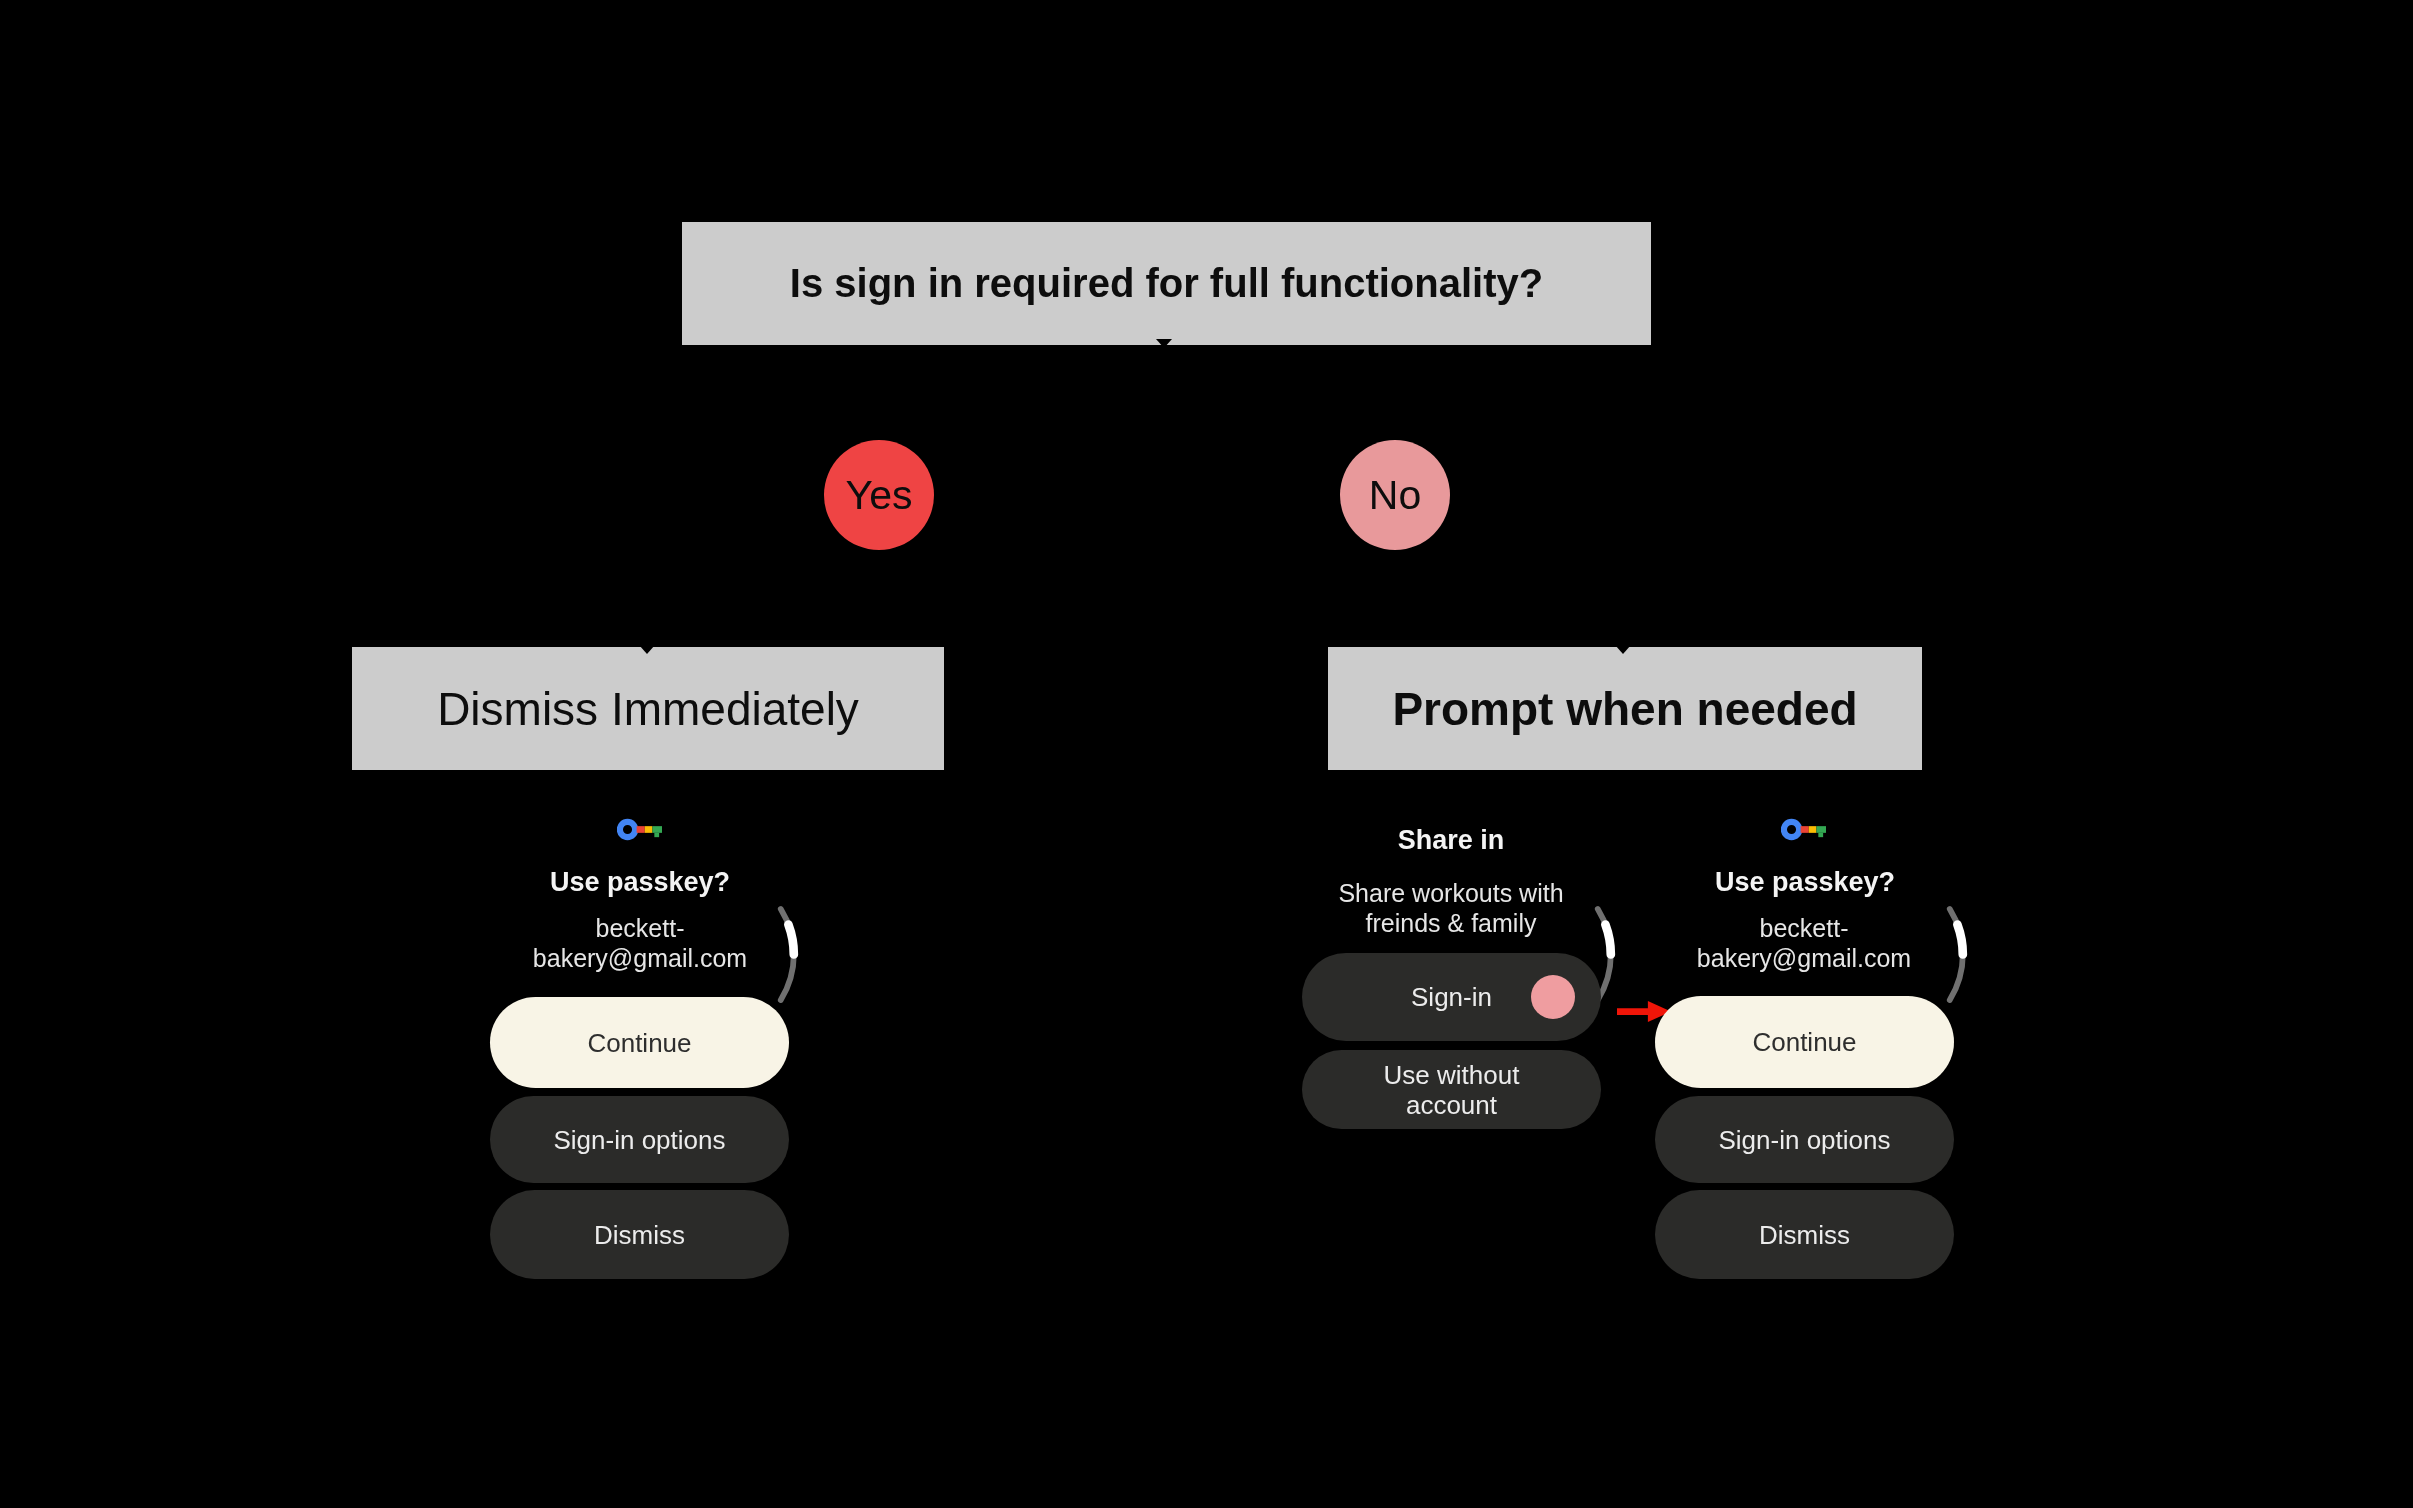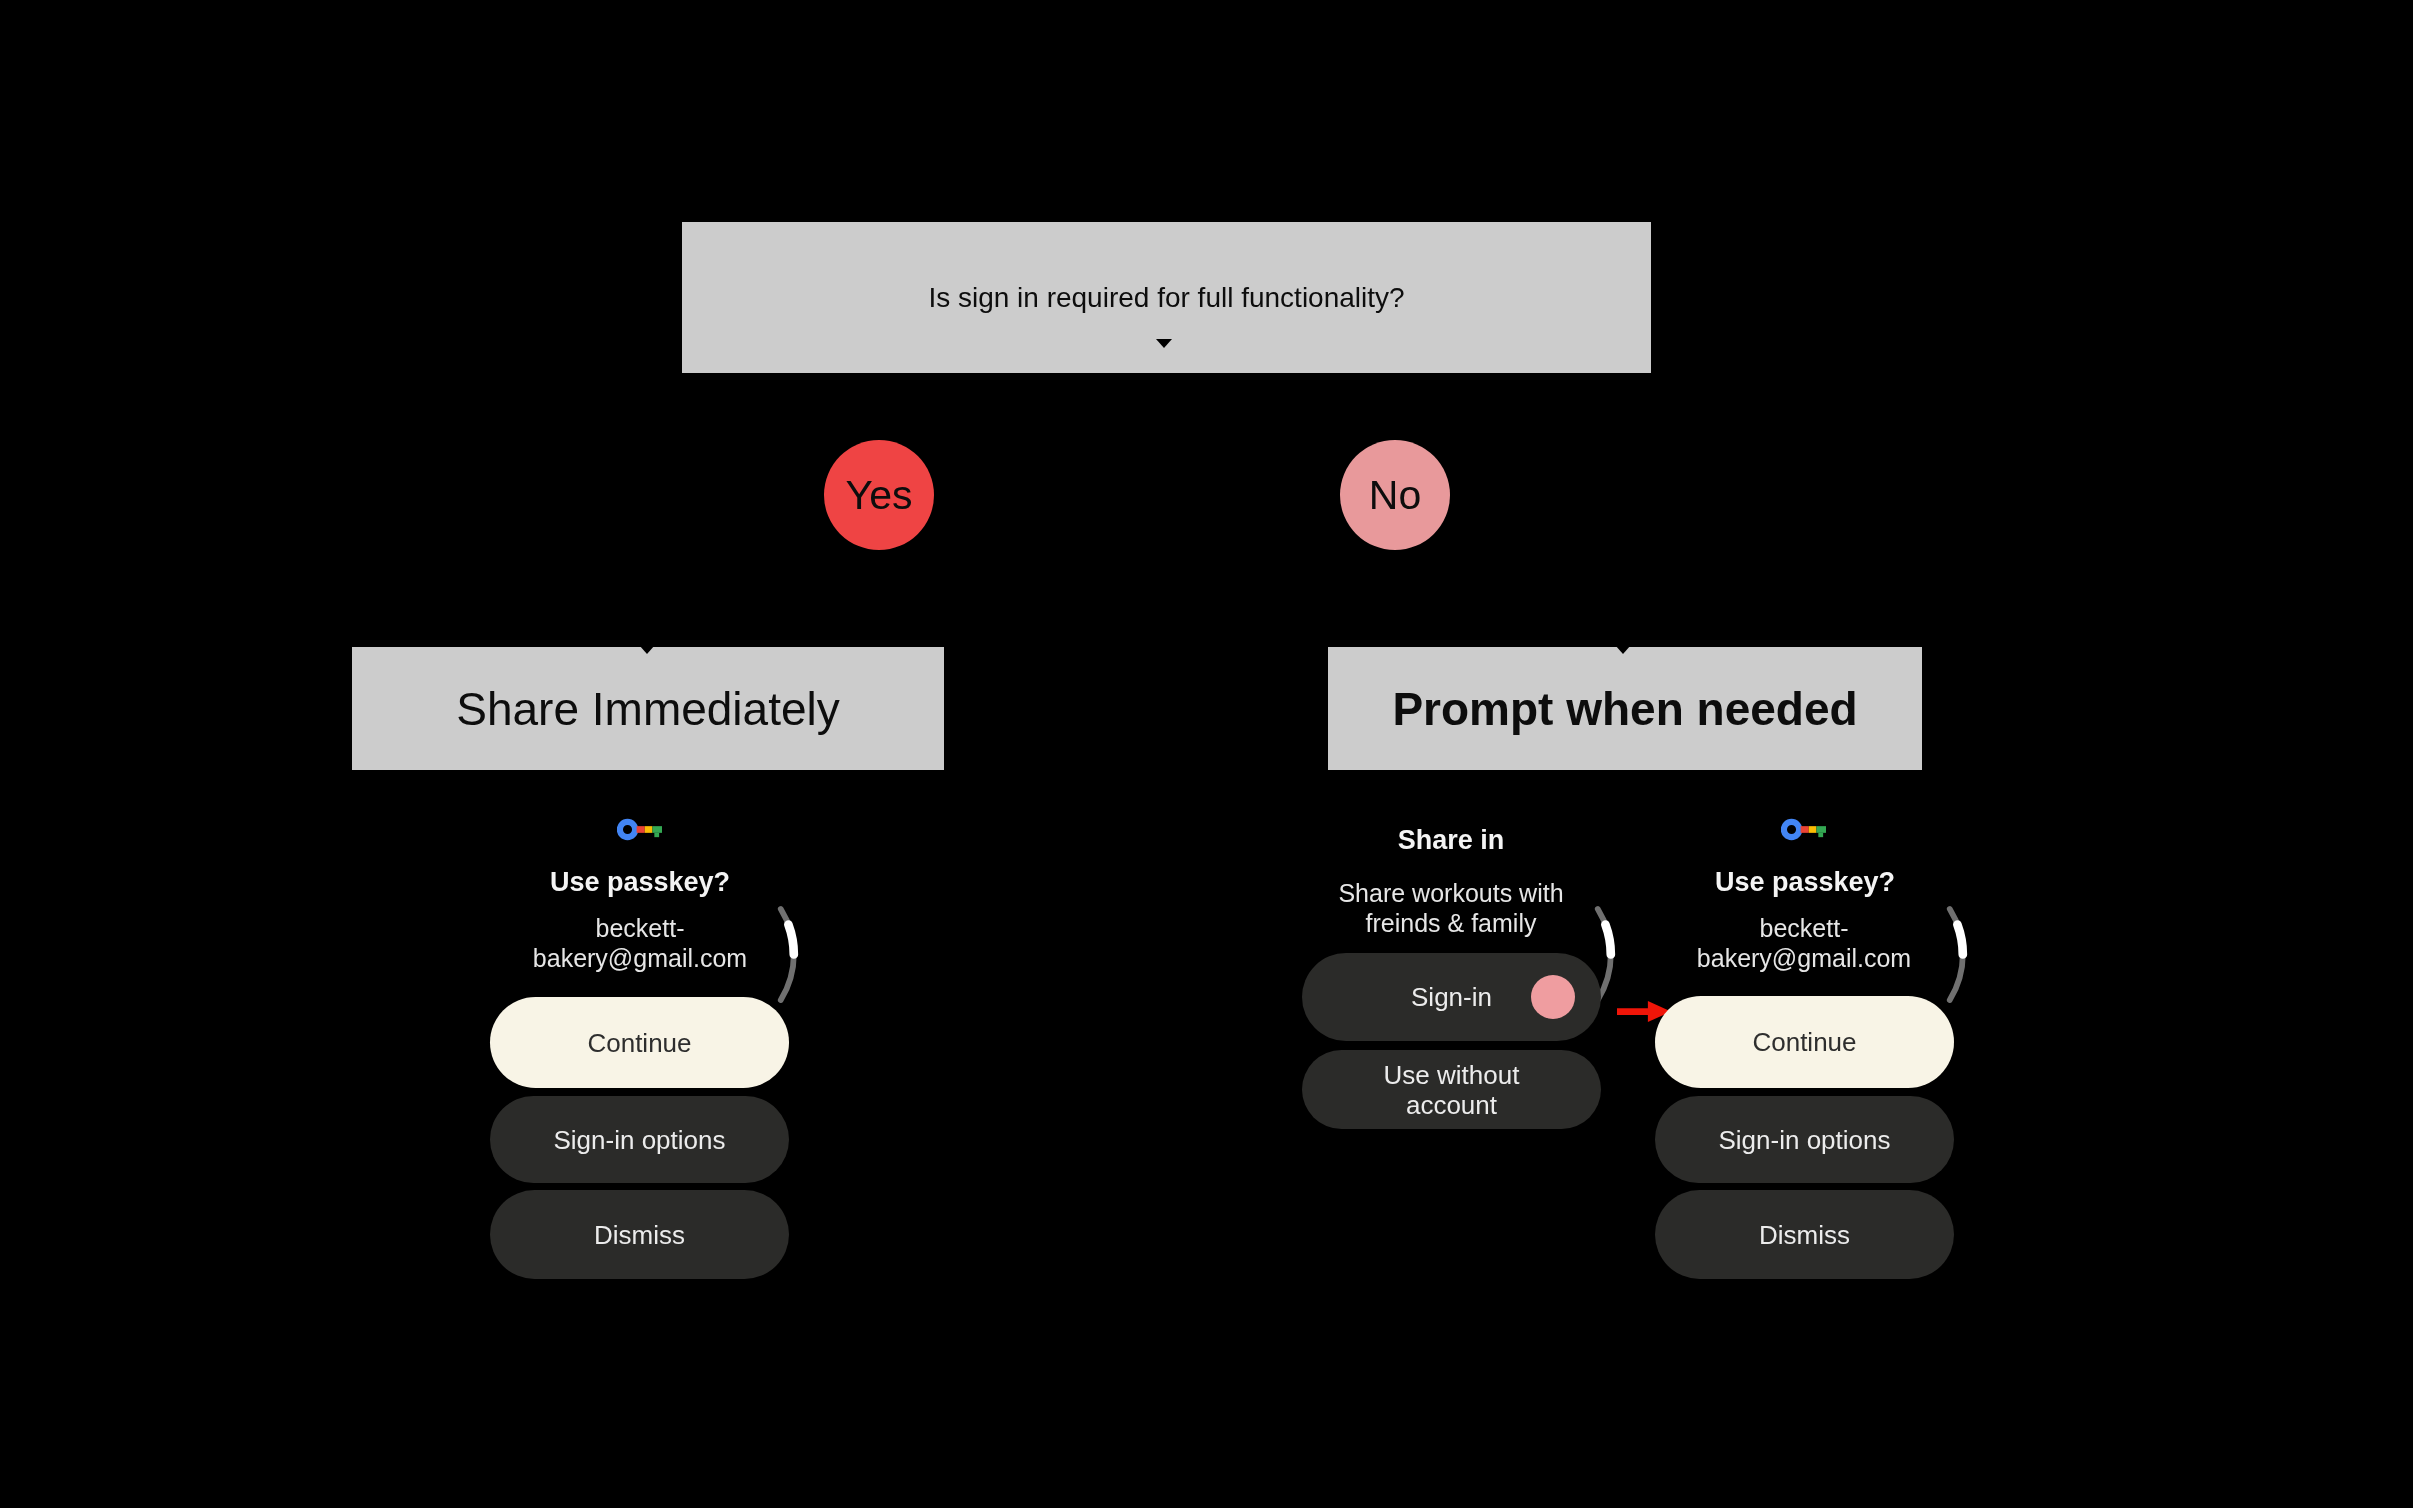--- a/index.html
+++ b/index.html
@@ -5,21 +5,21 @@
   html,body{margin:0;padding:0;background:#000;}
   #canvas{
     position:relative;width:2414px;height:1508px;background:#000;overflow:hidden;
     font-family:"Liberation Sans",sans-serif;
   }
   
   .node{
     position:absolute;background:#cccccc;color:#0d0d0d;
     display:flex;align-items:center;justify-content:center;white-space:nowrap;
   }
-  #title-node{left:682px;top:222px;width:969px;height:151px;font-size:28px;}
+  #title-node{left:682px;top:222px;width:969px;height:123px;font-size:40px;font-weight:bold;}
   #outcome-left{left:352px;top:647px;width:592px;height:123px;font-size:46px;}
   #outcome-right{left:1328px;top:647px;width:594px;height:123px;font-size:46px;font-weight:bold;}
   .circle{
     position:absolute;border-radius:50%;color:#0d0d0d;
     display:flex;align-items:center;justify-content:center;font-size:41px;
   }
   #yes-circle{left:824px;top:440px;width:110px;height:110px;background:#ef4444;}
   #no-circle{left:1340px;top:440px;width:110px;height:110px;background:#e8999b;}
   .arrowhead{
     position:absolute;width:0;height:0;
@@ -82,21 +82,21 @@
 <body>
 
 <div id="canvas">
 
   <div class="node" id="title-node">Is sign in required for full functionality?</div>
   <div class="arrowhead" id="stub-under-title"></div>
 
   <div class="circle" id="yes-circle">Yes</div>
   <div class="circle" id="no-circle">No</div>
 
-  <div class="node" id="outcome-left">Share Immediately</div>
+  <div class="node" id="outcome-left">Dismiss Immediately</div>
   <div class="arrowhead" id="arrowhead-left"></div>
 
   <div class="node" id="outcome-right">Prompt when needed</div>
   <div class="arrowhead" id="arrowhead-right"></div>
 
   <svg class="passkey-icon" id="left-passkey-icon" viewBox="0 0 47 26">
     <circle cx="11" cy="13" r="8" fill="none" stroke="#4285f4" stroke-width="6.5"></circle>
     <rect x="20.5" y="9.5" width="8.5" height="7" fill="#ea4335"></rect>
     <rect x="29" y="9.5" width="8" height="7" fill="#fbbc04"></rect>
     <rect x="37" y="9.5" width="10" height="7" fill="#34a853"></rect>

